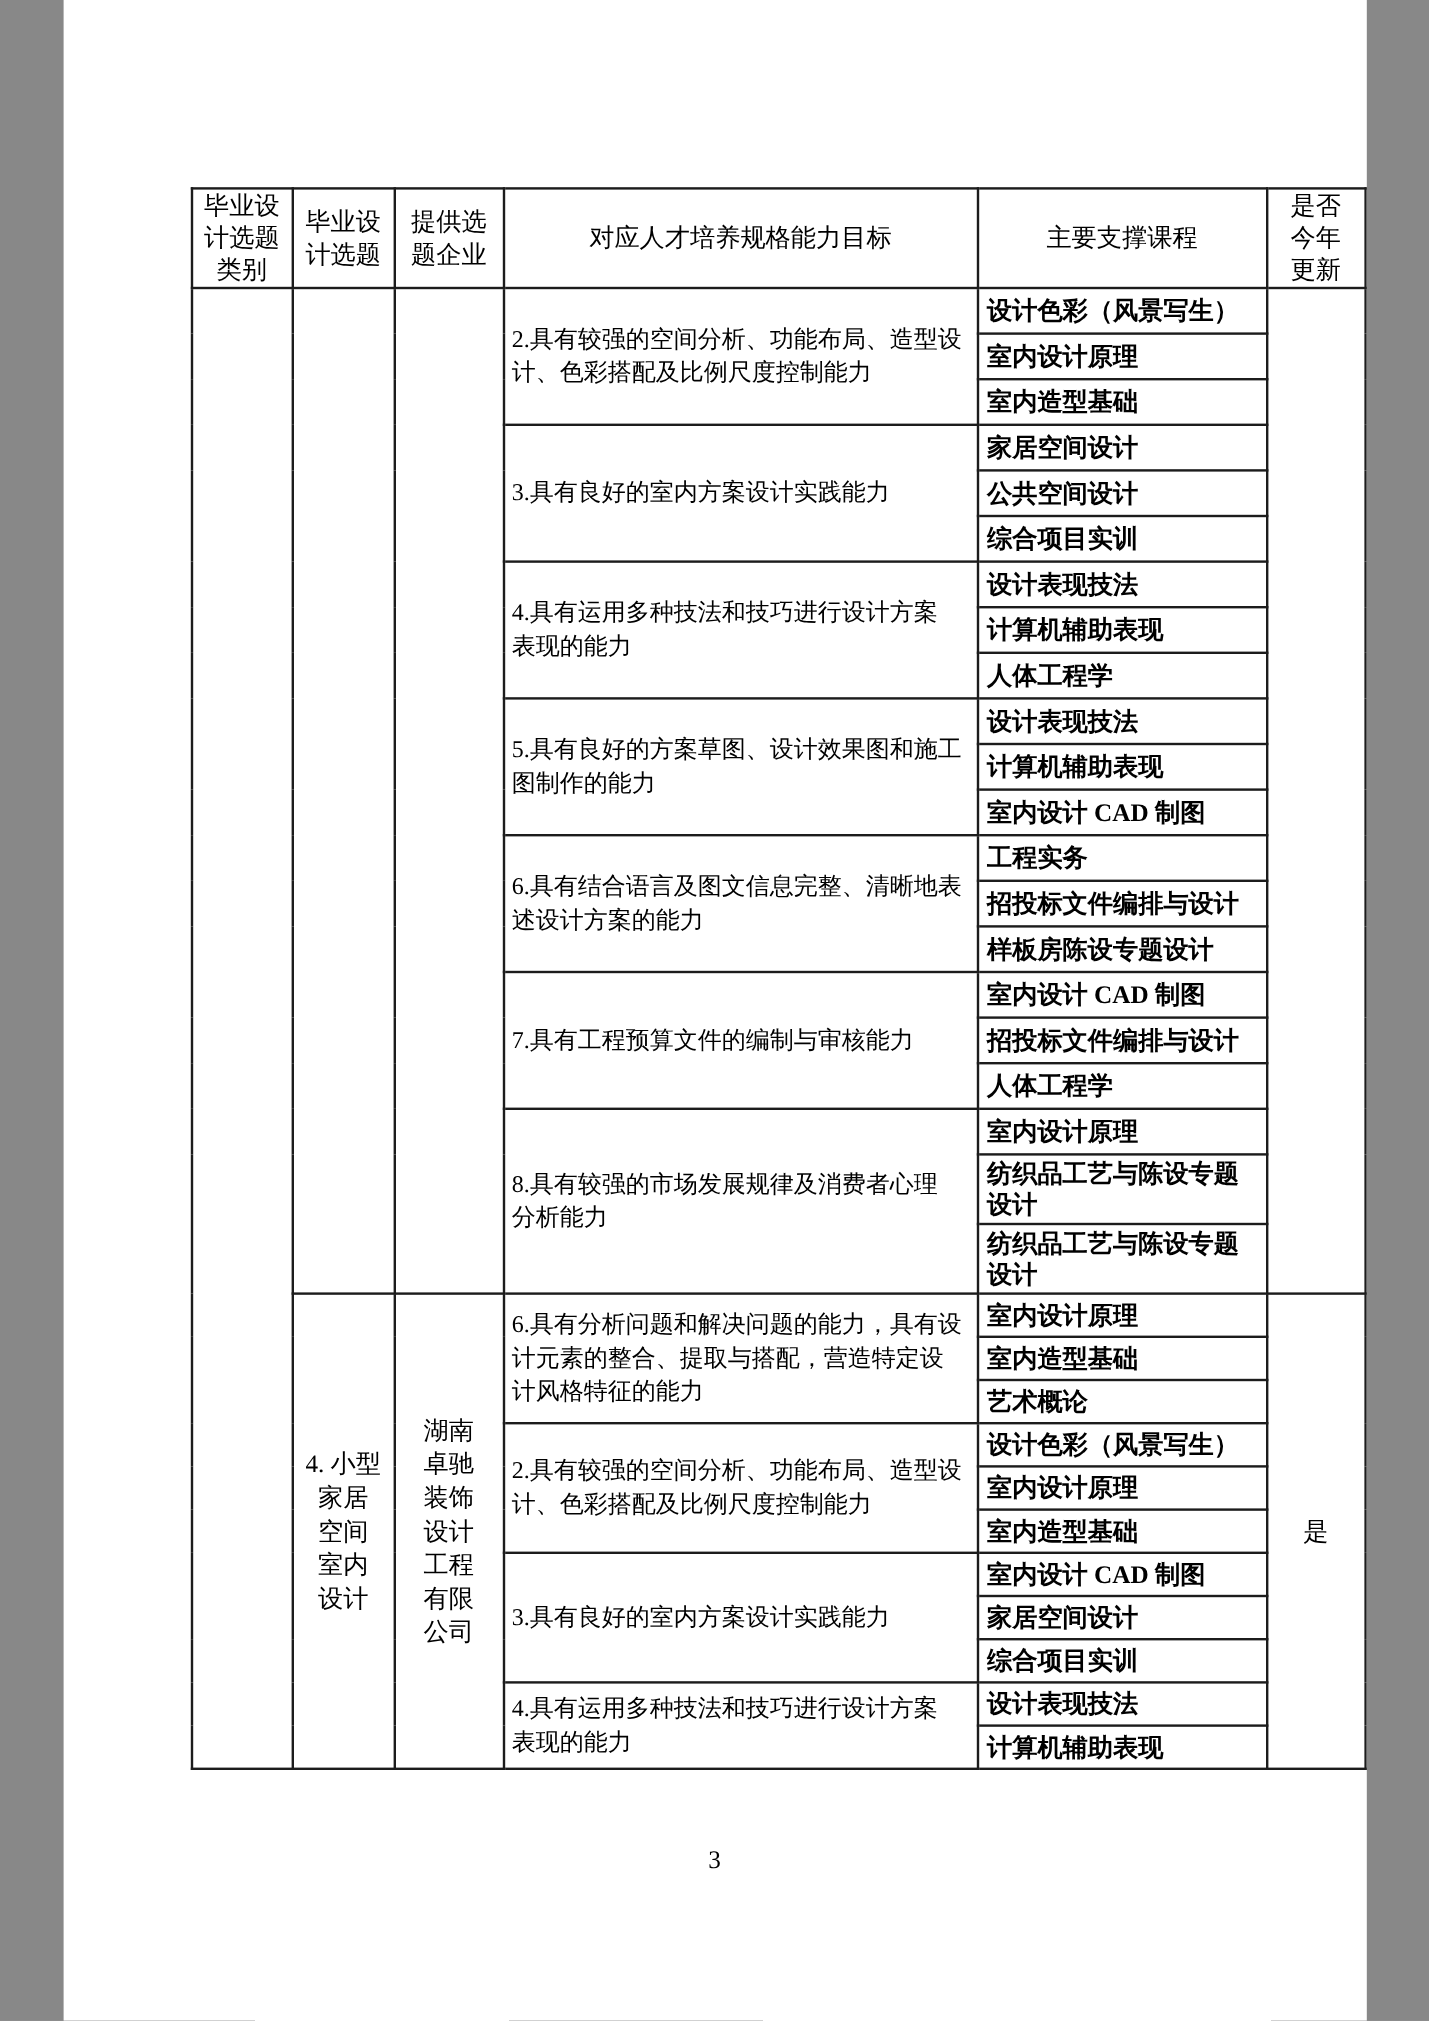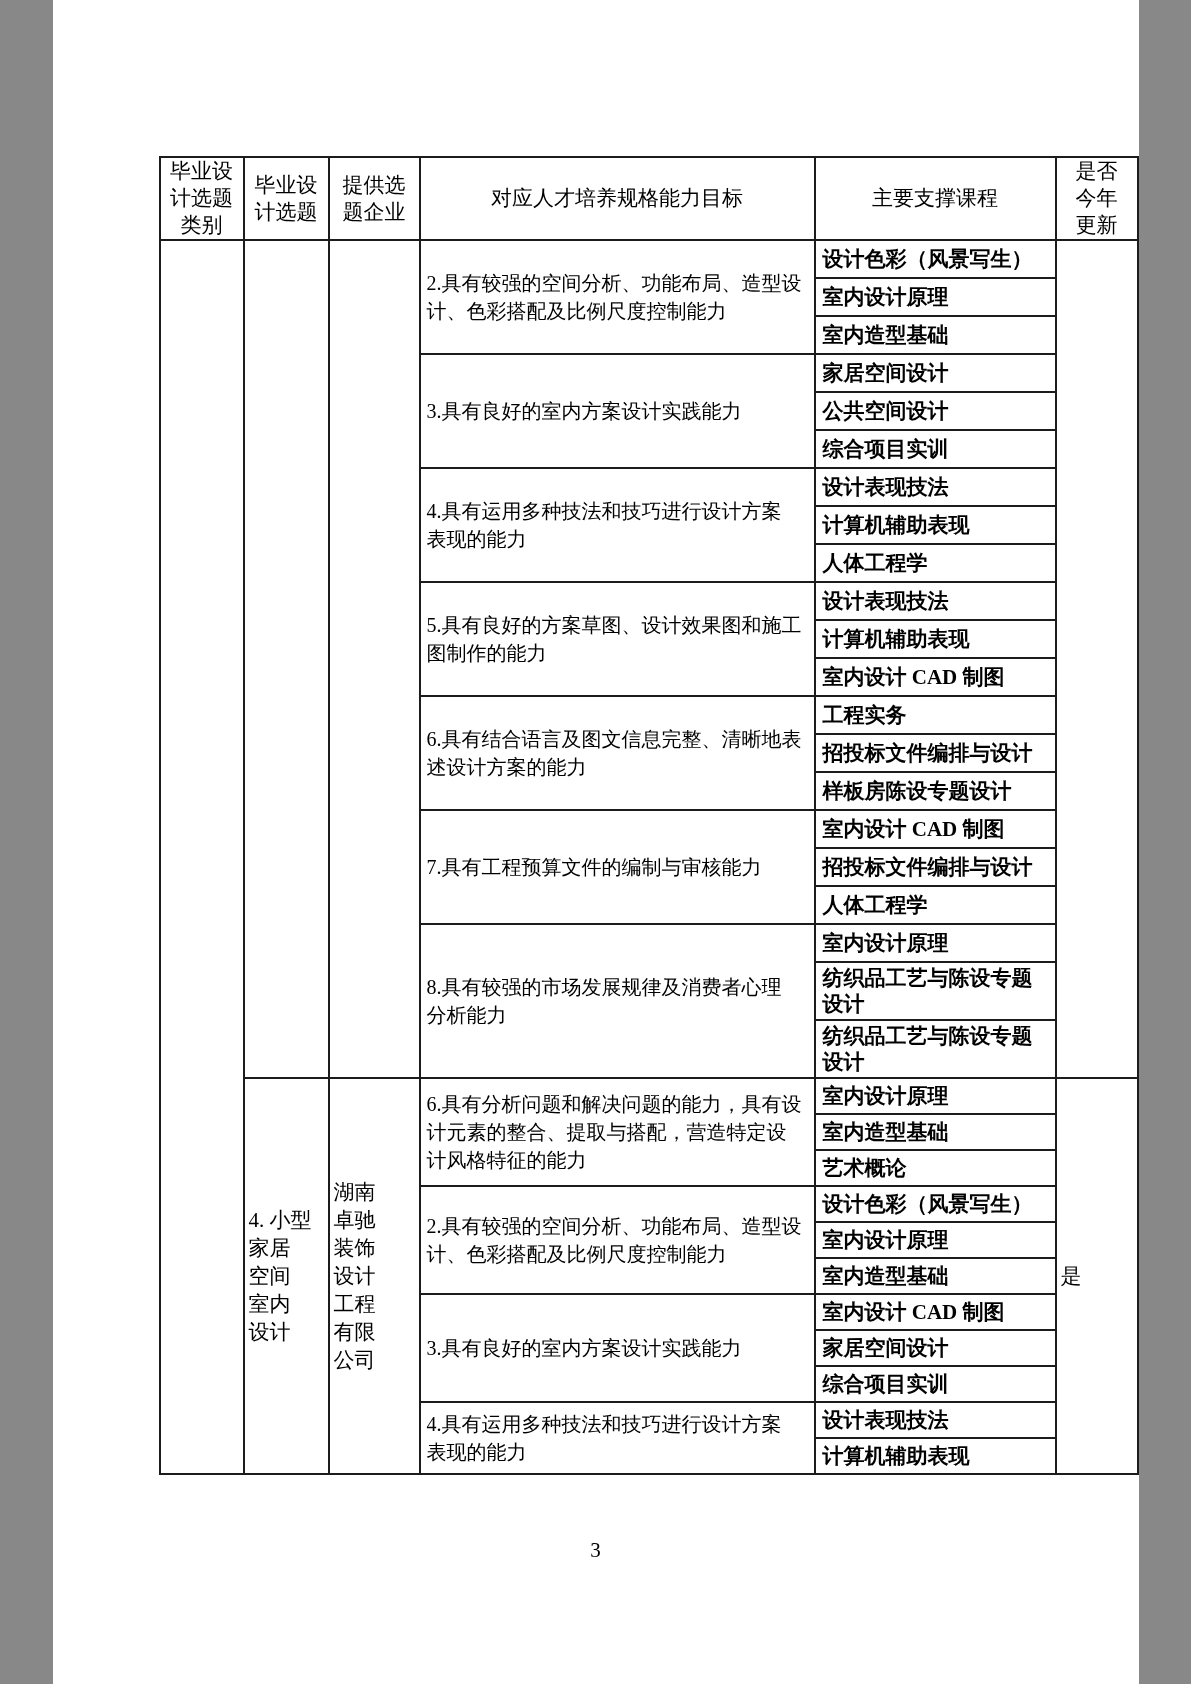--- a/index.html
+++ b/index.html
@@ -28,20 +28,21 @@
     height:80px;
     font-size:21px;
     line-height:27px;
     text-align:center;
     padding:0 6px;
     white-space:pre-line;
   }
   tr.sec0 { height:38px; }
   tr.sec1 { height:36px; }
   td.cat, td.topic, td.company, td.updated {
+    text-align:center;
     font-size:21px;
     line-height:28px;
     padding:0 4px;
     white-space:pre-line;
   }
   td.goal {
     text-align:left;
     font-size:20px;
     line-height:28px;
     padding:4px 6px;

